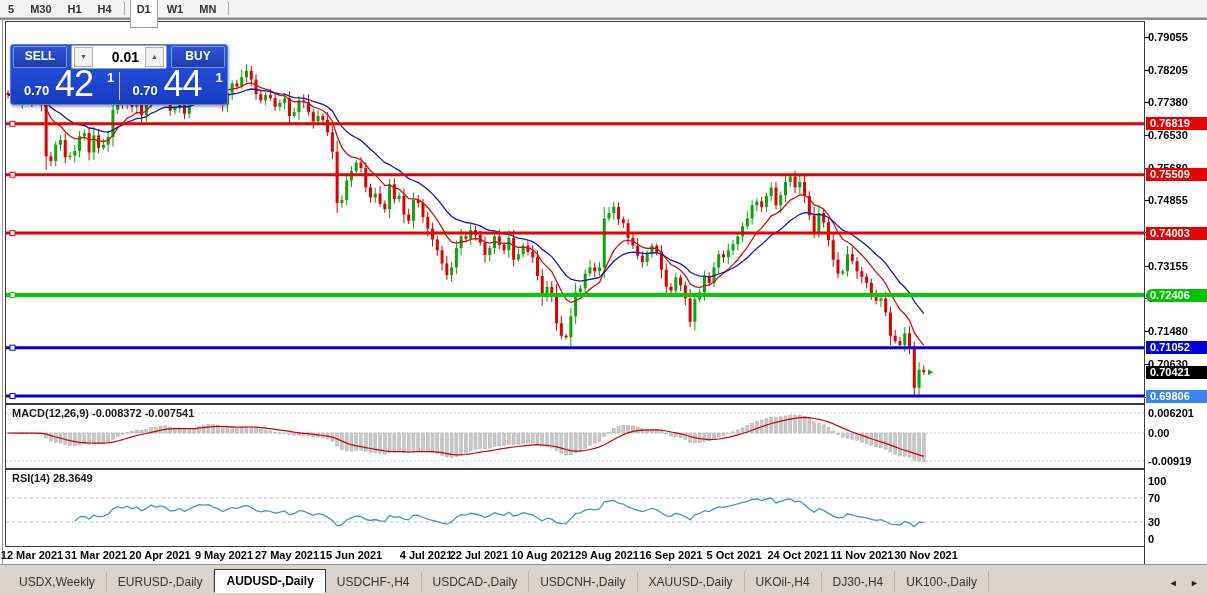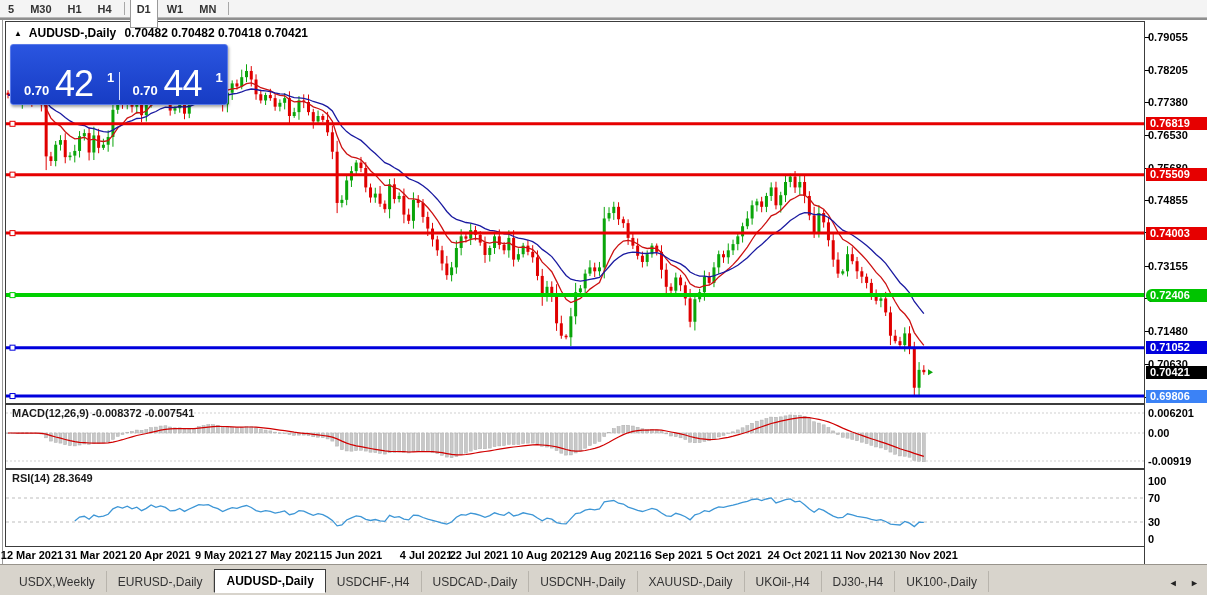--- a/index.html
+++ b/index.html
@@ -690,27 +690,35 @@
     <span class="tf-btn">M30</span>
     <span class="tf-btn">H1</span>
     <span class="tf-btn">H4</span>
     <span class="tf-sep"></span>
     <span class="tf-btn active">D1</span>
     <span class="tf-btn">W1</span>
     <span class="tf-btn">MN</span>
     <span class="tf-sep"></span>
   </div>
 
-  <div id="chart-title" class="lbl">
-    <span class="arr">▲</span>
-    <span>AUDUSD-,Daily</span>
-    <span class="num">0.70482 0.70482 0.70418 0.70421</span>
-  </div>
 
   <div id="trade-panel">
+    <div id="panel-row1">
+      <div class="trade-btn">SELL</div>
+      <div id="vol-box">
+        <div class="stepper">
+          <span>▼</span>
+        </div>
+        <div id="vol-value">0.01</div>
+        <div class="stepper">
+          <span>▲</span>
+        </div>
+      </div>
+      <div class="trade-btn">BUY</div>
+    </div>
     <div id="panel-row2">
       <div class="quote-half">
         <span class="small">0.70</span>
         <span class="big">42</span>
         <span class="sup">1</span>
       </div>
       <div id="quote-div"></div>
       <div class="quote-half">
         <span class="small">0.70</span>
         <span class="big">44</span>

